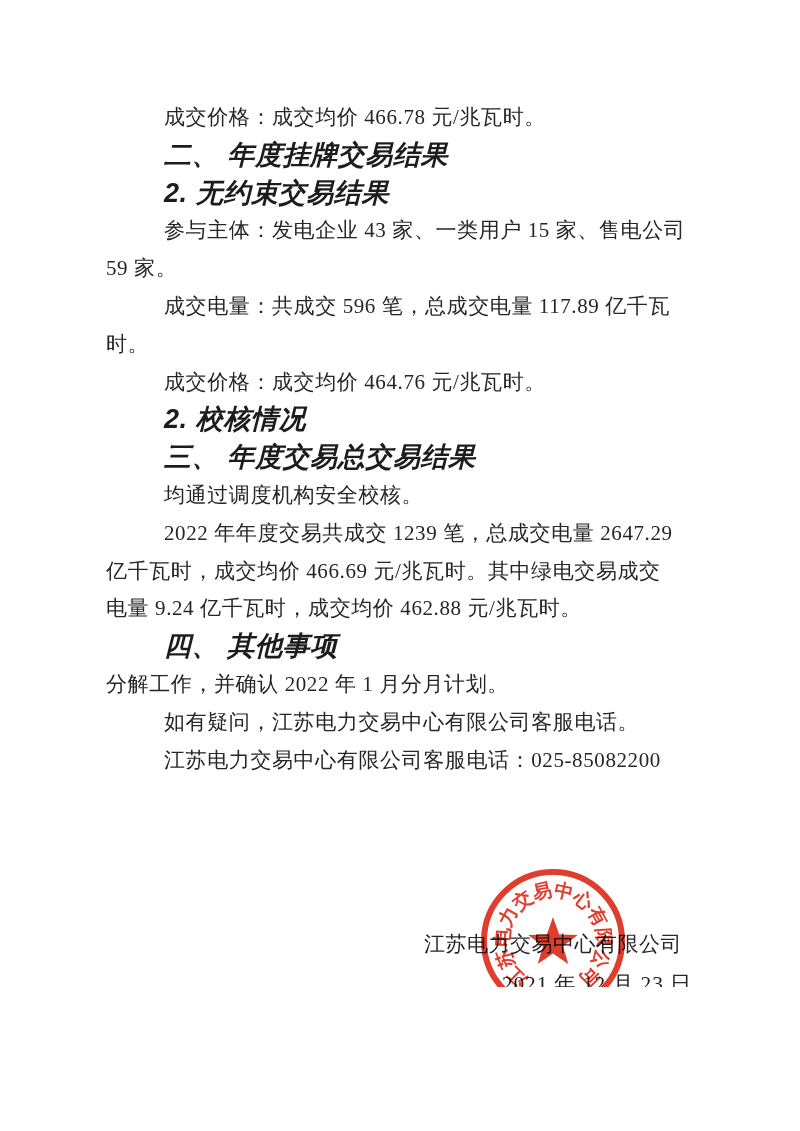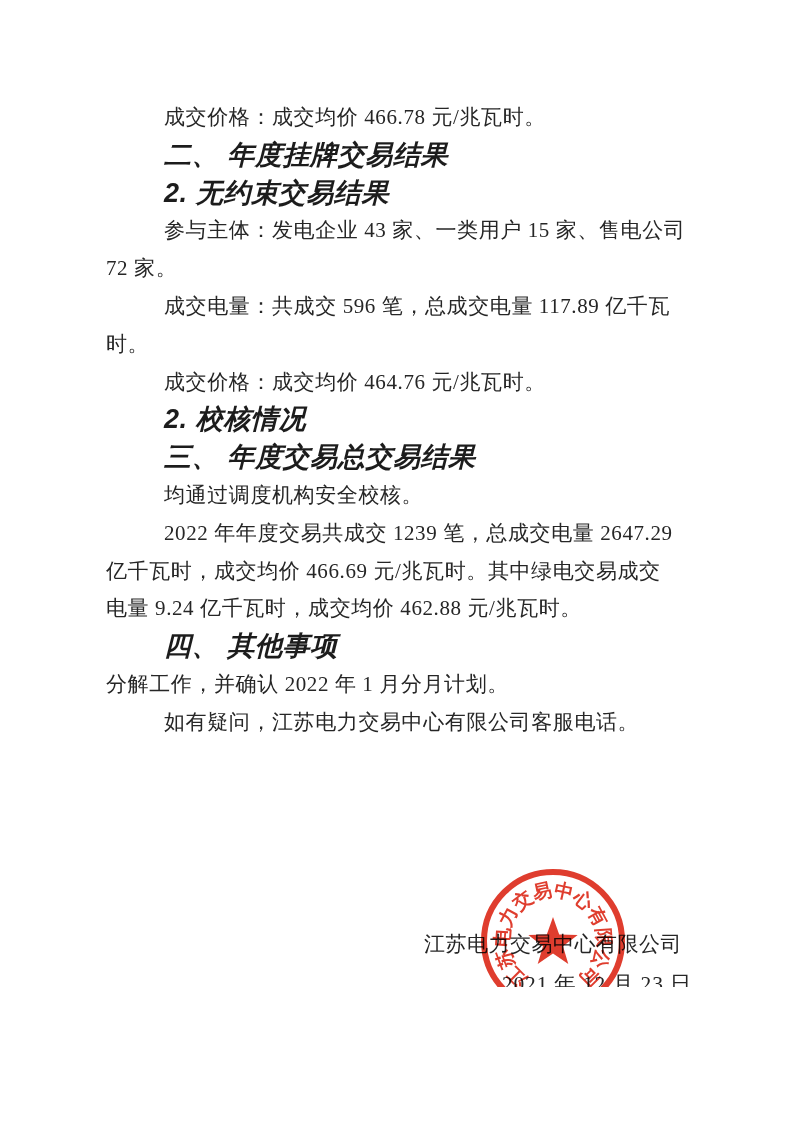--- a/index.html
+++ b/index.html
@@ -73,33 +73,34 @@
 </head>
 <body>
 
 <div class="page">
 
   <div class="body-text">
     <div class="line t">成交价格：成交均价 466.78 元/兆瓦时。</div>
     <div class="line t h">二、 年度挂牌交易结果</div>
     <div class="line t h">2. 无约束交易结果</div>
     <div class="line t">参与主体：发电企业 43 家、一类用户 15 家、售电公司</div>
-    <div class="line">72 家。</div>
+    <div class="line">59 家。</div>
     <div class="line t">成交电量：共成交 596 笔，总成交电量 117.89 亿千瓦</div>
     <div class="line">时。</div>
     <div class="line t">成交价格：成交均价 464.76 元/兆瓦时。</div>
     <div class="line t h">2. 校核情况</div>
     <div class="line t h">三、 年度交易总交易结果</div>
     <div class="line t">均通过调度机构安全校核。</div>
     <div class="line t">2022 年年度交易共成交 1239 笔，总成交电量 2647.29</div>
     <div class="line">亿千瓦时，成交均价 466.69 元/兆瓦时。其中绿电交易成交</div>
     <div class="line">电量 9.24 亿千瓦时，成交均价 462.88 元/兆瓦时。</div>
     <div class="line t h">四、 其他事项</div>
     <div class="line">分解工作，并确认 2022 年 1 月分月计划。</div>
     <div class="line t">如有疑问，江苏电力交易中心有限公司客服电话。</div>
+    <div class="line t">江苏电力交易中心有限公司客服电话：025-85082200</div>
   </div>
 
   <div class="signature-company">江苏电力交易中心有限公司</div>
   <div class="signature-date">2021 年 12 月 23 日</div>
 
   <div class="seal">
     <svg viewBox="0 0 170 170" xmlns="http://www.w3.org/2000/svg">
       <circle cx="85" cy="85" r="69" fill="none" stroke="#dc2817" stroke-width="6"></circle>
       <polygon transform="translate(85,87)" fill="#dc2817" points="0,-26 6.2,-8.5 24.7,-8 10,3.2 15.3,21 0,10.5 -15.3,21 -10,3.2 -24.7,-8 -6.2,-8.5"></polygon>
       <g fill="#dc2817">

